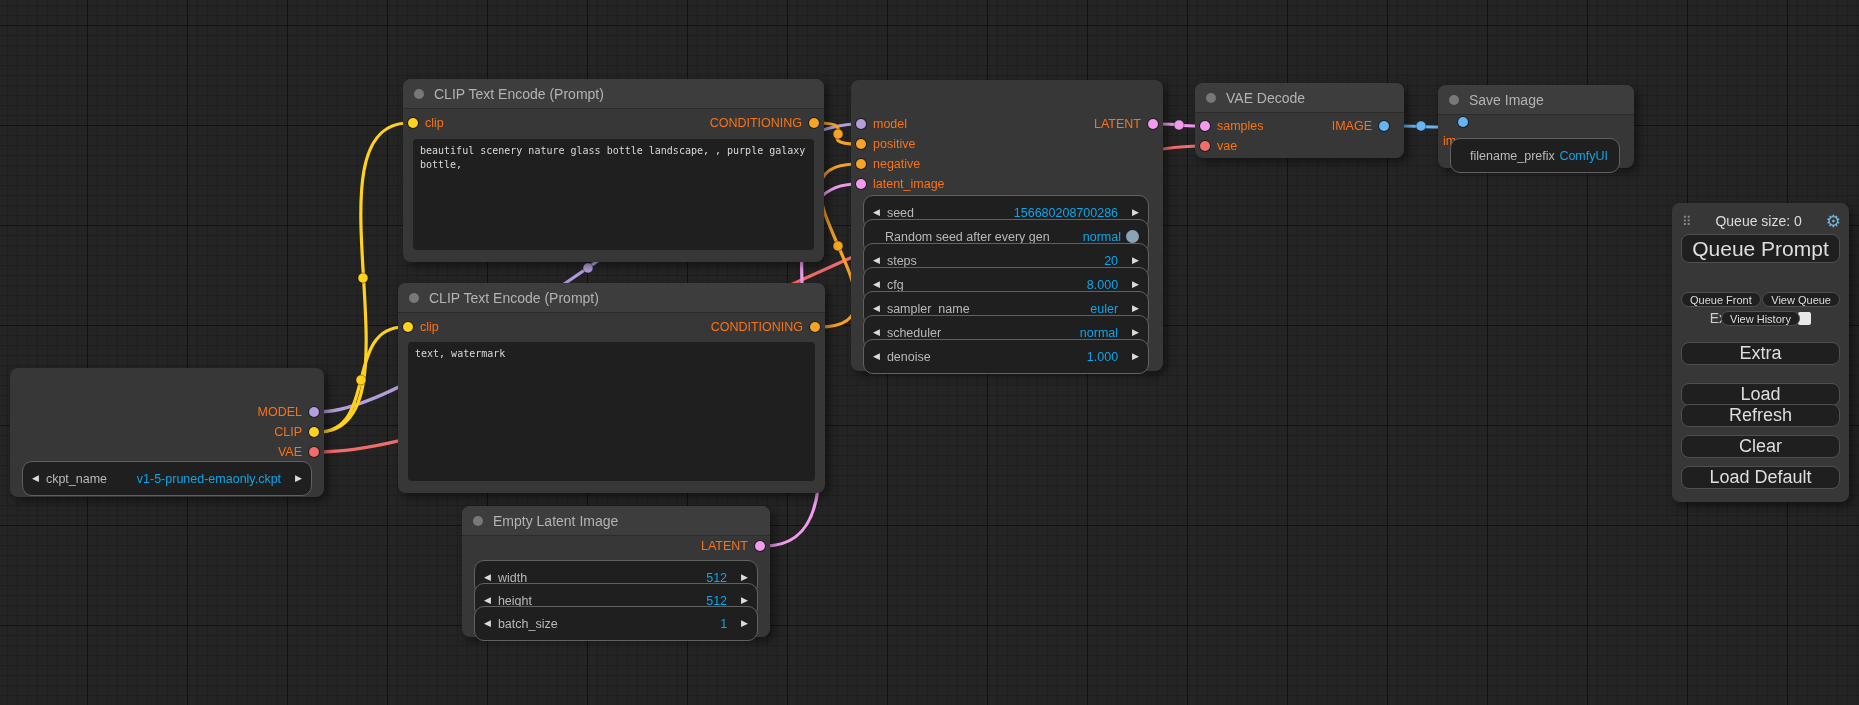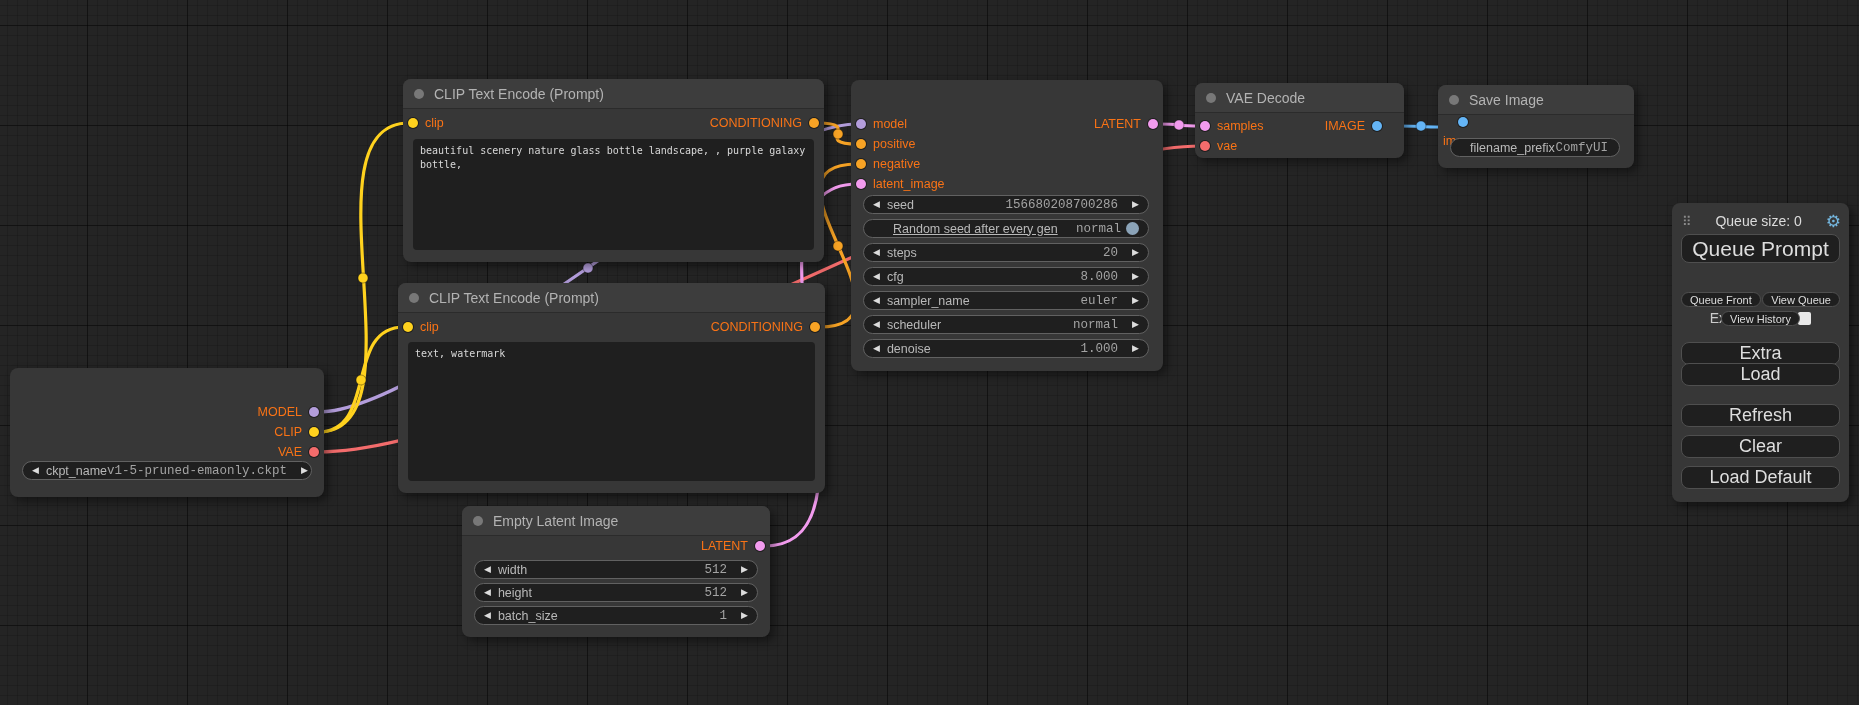--- a/index.html
+++ b/index.html
@@ -24,27 +24,27 @@
   .collapse-dot{width:10px;height:10px;border-radius:50%;background:#787878;
         margin-right:10px;flex:0 0 auto;}
   .slot{position:absolute;height:20px;display:flex;align-items:center;gap:7px;
         color:#f97316;font-size:12.5px;}
   .slot .dot{width:10px;height:10px;border-radius:50%;flex:0 0 auto;
         box-shadow:0 0 0 1px rgba(0,0,0,.45);}
   .prompt-box{position:absolute;background:#1f1f1f;border-radius:4px;
         color:#d8d8d8;font-family:"DejaVu Sans Mono",monospace;font-size:10px;
         line-height:1.4;padding:5px 7px;white-space:pre-wrap;box-sizing:border-box;
         overflow:hidden;}
-  .widget{position:absolute;height:19px;background:#1f1f1f;border:1px solid #616161;
+  .widget{position:absolute;height:35px;background:#1f1f1f;border:1px solid #616161;
         border-radius:10px;display:flex;align-items:center;padding:0 9px;
         font-size:12.5px;box-sizing:border-box;}
   .warrow{color:#dcdcdc;font-size:9px;flex:0 0 auto;line-height:1;}
   .wlabel{color:#b9b9b9;margin-left:7px;white-space:nowrap;}
   .wspacer{flex:1;}
-  .wvalue{color:#a3a3a3;margin-right:14px;white-space:nowrap;font-family:Liberation Mono, monospace;}
+  .wvalue{color:#0ea5e9;margin-right:14px;white-space:nowrap;}
   .wvalue.noarrow{margin-right:2px;}
   .knob{width:13px;height:13px;border-radius:50%;background:#8ba3b8;flex:0 0 auto;}
   
   #queue-panel{position:absolute;left:1672px;top:203px;width:177px;height:299px;
         background:#373737;border-radius:8px;z-index:3;
         box-shadow:4px 4px 10px rgba(0,0,0,.5);}
   .qheader{position:absolute;left:10px;right:8px;top:9px;height:18px;
         display:flex;align-items:center;justify-content:space-between;}
   .drag-handle{color:#8a8a8a;font-size:13px;line-height:1;}
   .qsize{color:#dcdcdc;font-size:14px;}
@@ -197,21 +197,21 @@
   </div>
 
   <div class="widget" style="left:12px;right:14px;top:115px;">
     <span class="warrow">◀</span>
     <span class="wlabel">seed</span>
     <span class="wspacer"></span>
     <span class="wvalue">156680208700286</span>
     <span class="warrow">▶</span>
   </div>
   <div class="widget" style="left:12px;right:14px;top:139px;">
-    <span class="wlabel" style="margin-left:20px;text-decoration:underline;">Random seed after every gen</span>
+    <span class="wlabel" style="margin-left:12px;">Random seed after every gen</span>
     <span class="wspacer"></span>
     <span class="wvalue noarrow" style="margin-right:5px;">normal</span>
     <span class="knob"></span>
   </div>
   <div class="widget" style="left:12px;right:14px;top:163px;">
     <span class="warrow">◀</span>
     <span class="wlabel">steps</span>
     <span class="wspacer"></span>
     <span class="wvalue">20</span>
     <span class="warrow">▶</span>
@@ -252,21 +252,21 @@
     <span>VAE Decode</span>
   </div>
   <div class="slot" style="left:5px;top:33px;">
     <span class="dot" style="background: rgb(242, 155, 238);"></span>
     <span>samples</span>
   </div>
   <div class="slot" style="left:5px;top:53px;">
     <span class="dot" style="background: rgb(243, 108, 108);"></span>
     <span>vae</span>
   </div>
-  <div class="slot" style="right:22px;top:33px;">
+  <div class="slot" style="right:15px;top:33px;">
     <span>IMAGE</span>
     <span class="dot" style="background: rgb(100, 181, 246);"></span>
   </div>
 </div>
 
 <div class="node" style="left:1438px;top:85px;width:196px;height:83px;">
   <div class="node-title">
     <span class="collapse-dot"></span>
     <span>Save Image</span>
   </div>
@@ -293,17 +293,17 @@
     <span class="checkbox"></span>
   </div>
   <div class="small-row">
     <div class="qbtn small">Queue Front</div>
     <div class="qbtn small">View Queue</div>
   </div>
   <div class="history-row">
     <div class="qbtn small">View History</div>
   </div>
   <div class="qbtn big" style="top:139px;">Extra</div>
-  <div class="qbtn big" style="top:160px;">Load</div>
+  <div class="qbtn big" style="top:180px;">Load</div>
   <div class="qbtn big" style="top:201px;">Refresh</div>
   <div class="qbtn big" style="top:232px;">Clear</div>
   <div class="qbtn big" style="top:263px;">Load Default</div>
 </div>
 
 </body></html>

